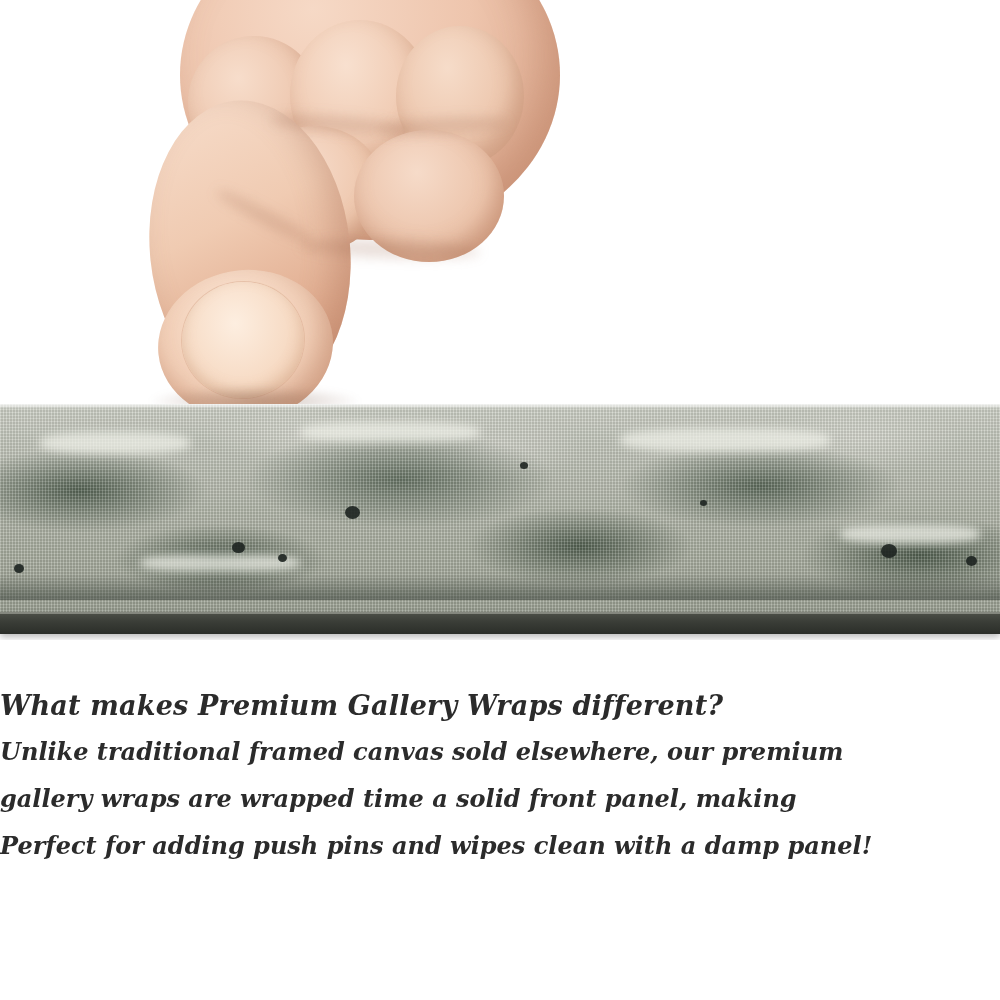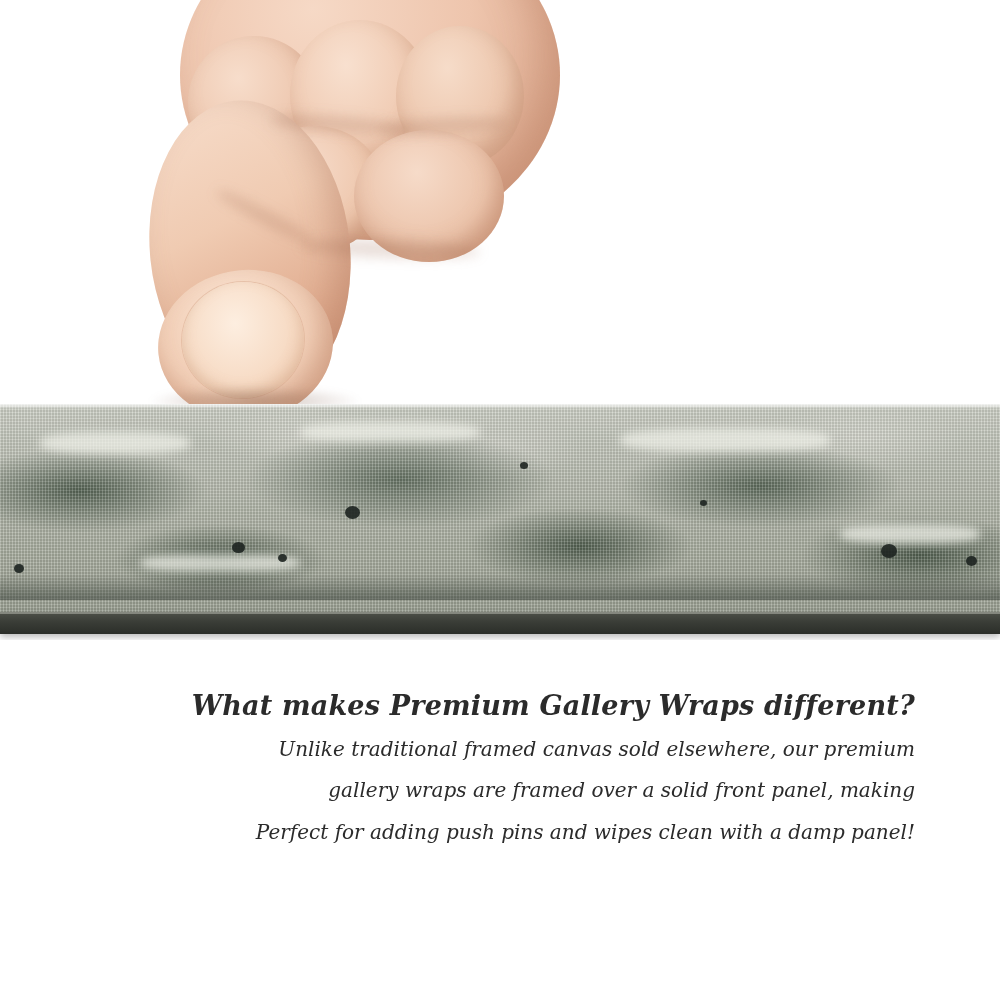--- a/index.html
+++ b/index.html
@@ -197,36 +197,36 @@
     width: 1000px; height: 2px;
     background: rgba(190,192,182,0.5);
   }
 
   
   .caption {
     position: absolute;
     left: 0;
     top: 690px;
     width: 915px;
-    text-align: right;
+    text-align: left;
     color: #2b2b2b;
     font-family: "DejaVu Serif", serif;
     font-style: italic;
   }
   .caption-title {
     font-size: 27px;
     font-weight: 700;
     letter-spacing: 0.2px;
     margin-bottom: 14px;
   }
   .caption-body p {
     margin: 13px 0 8px 0;
-    font-size: 20px;
+    font-size: 24px;
     line-height: 1.42;
-    font-weight: 400;
+    font-weight: 700;
   }
 </style>
 </head>
 <body>
 
 <div class="page">
 
   <div class="photo-area">
 
     <div class="hand">
@@ -271,18 +271,18 @@
 
     <div class="band-return">
       <div class="band-return-hi"></div>
     </div>
   </div>
 
   <div class="caption">
     <div class="caption-title">What makes Premium Gallery Wraps different?</div>
     <div class="caption-body">
       <p>Unlike traditional framed canvas sold elsewhere, our premium</p>
-      <p>gallery wraps are framed over a solid front panel, making</p>
+      <p>gallery wraps are wrapped time a solid front panel, making</p>
       <p>Perfect for adding push pins and wipes clean with a damp panel!</p>
     </div>
   </div>
 
 </div>
 
 </body></html>

